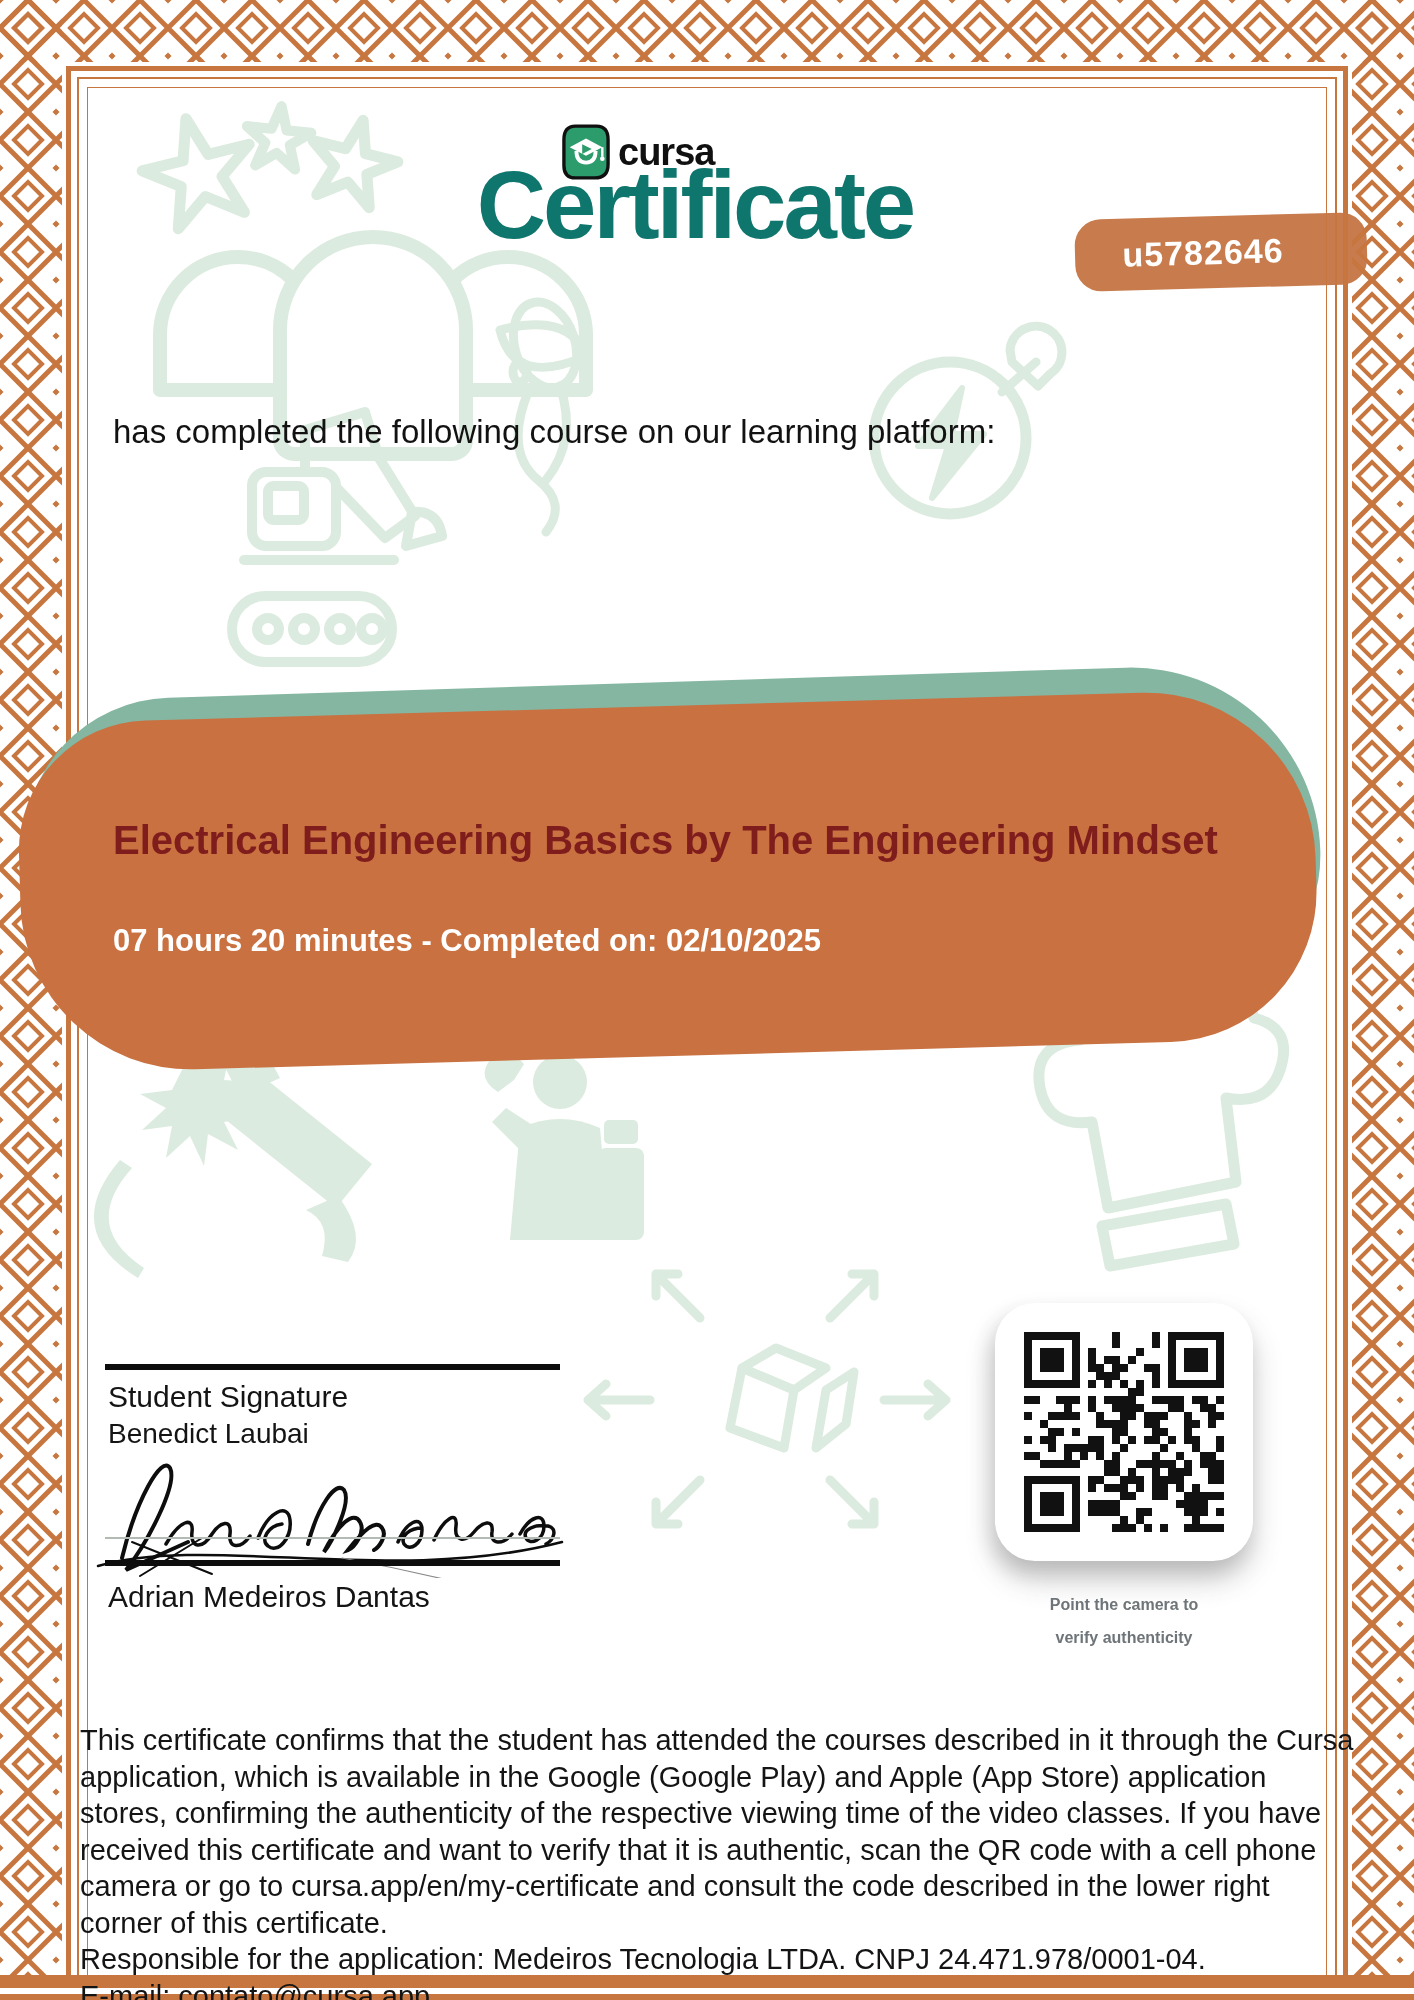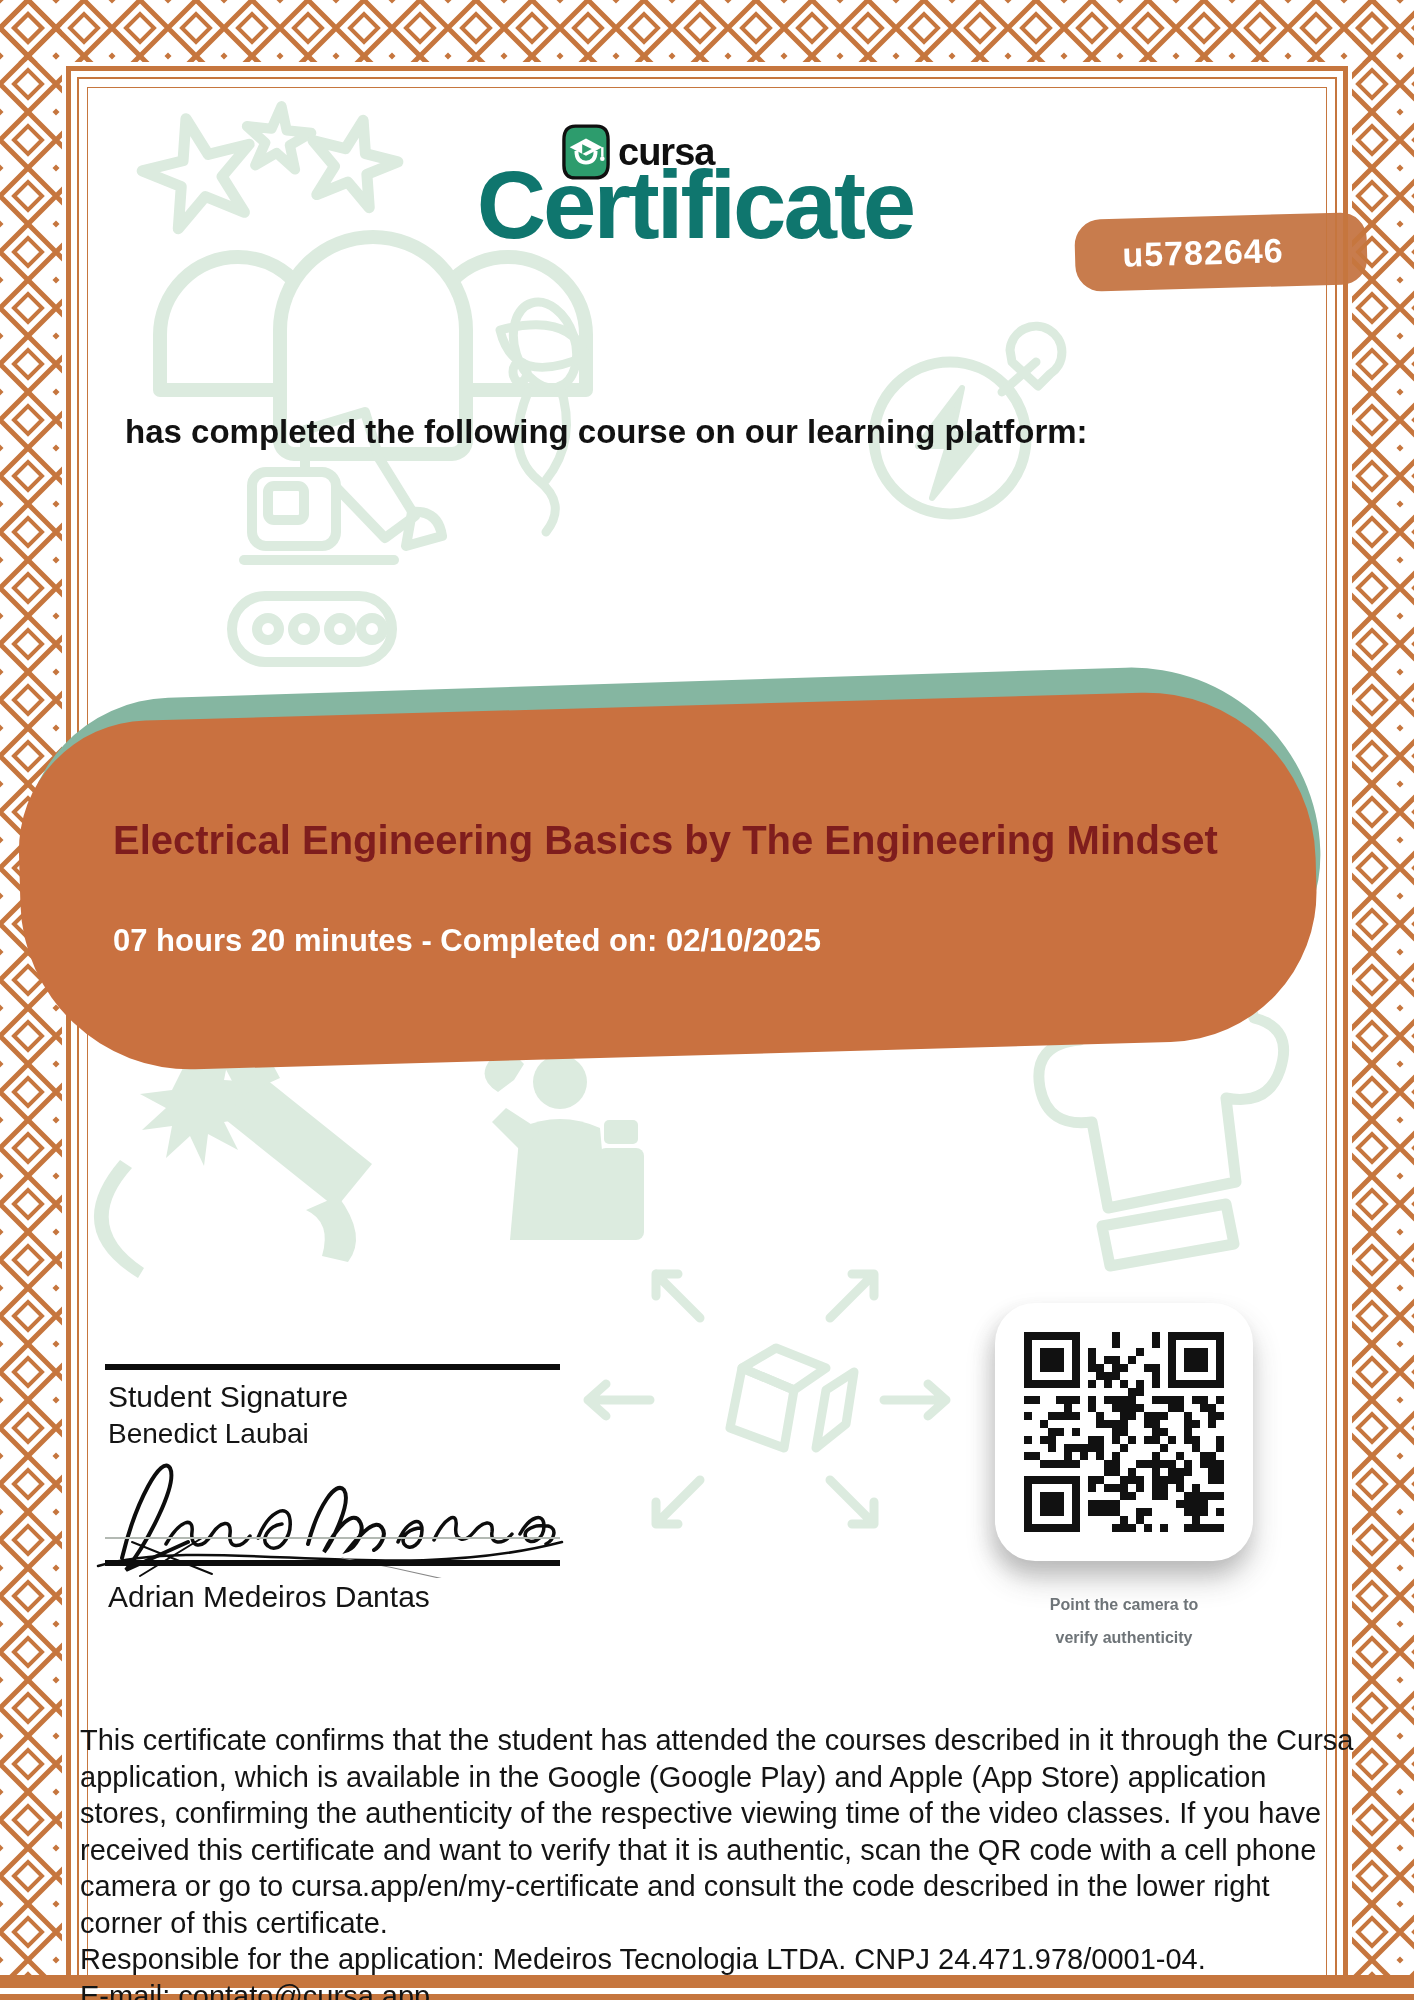--- a/index.html
+++ b/index.html
@@ -25,21 +25,21 @@
   #cert-title{left:0;right:24px;top:150px;text-align:center;font-size:96px;font-weight:900;
               letter-spacing:-3px;color:#0f766e;z-index:7;}
   #badge{left:1075px;top:216px;width:292px;height:72px;background:#C87C4D;border-radius:26px;
          transform:rotate(-1.6deg);display:flex;align-items:center;justify-content:center;z-index:3;}
   #badge span{font-size:34px;font-weight:600;color:#fff;letter-spacing:1px;transform:translateX(-18px);}
 
   
   #intro{left:113px;top:404px;z-index:7;line-height:56px;}
   #intro .l1{font-size:33px;font-weight:700;}
   #intro .name{font-size:38px;font-weight:600;margin-left:10px;}
-  #intro .l2{font-size:33px;font-weight:700;margin-left:12px;}
+  #intro .l2{font-size:33px;font-weight:400;}
 
   
   #blob-teal{left:24px;top:682px;width:1296px;height:338px;background:#85B6A1;
              border-radius:150px 190px 150px 170px;transform:rotate(-1.8deg);z-index:5;}
   #blob-orange{left:20px;top:706px;width:1296px;height:350px;background:#C97140;
                border-radius:130px 170px 150px 170px;transform:rotate(-1.6deg);z-index:6;}
   #course-title{left:113px;top:818px;width:1150px;font-size:40px;font-weight:700;color:#7f1d1d;z-index:7;}
   #course-details{left:113px;top:896px;width:1100px;font-size:31px;font-weight:700;color:#fff;z-index:7;margin-top:27px;}
 
   

